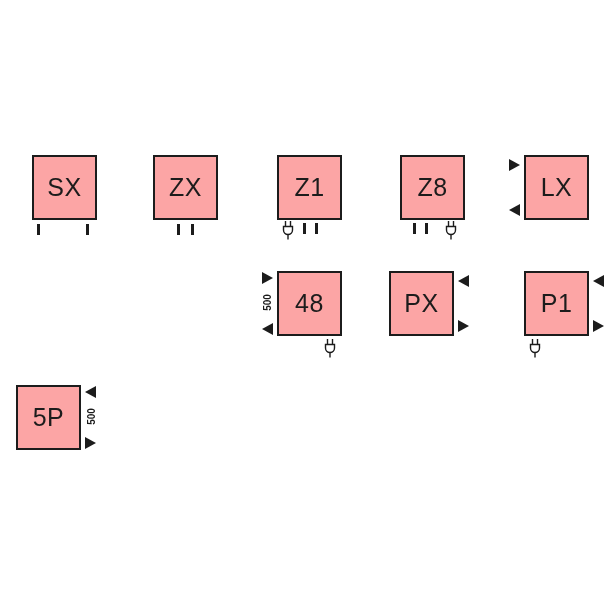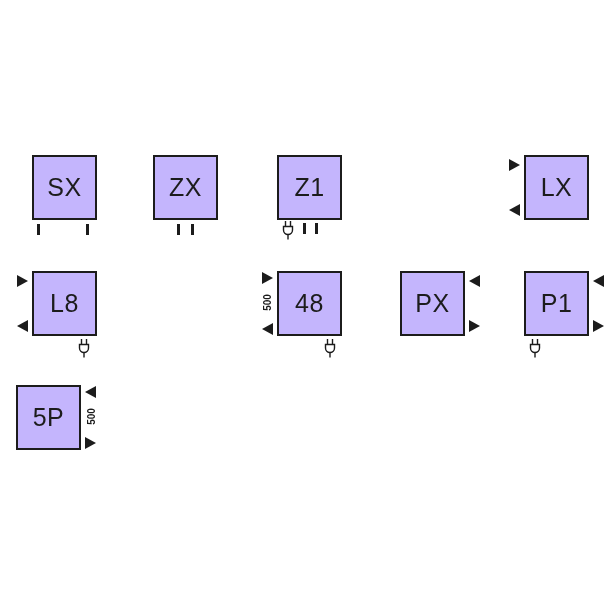--- a/index.html
+++ b/index.html
@@ -3,21 +3,21 @@
 <meta charset="utf-8">
 <style>
   html,body { margin:0; padding:0; background:#ffffff; }
   .canvas {
     position:relative; width:616px; height:616px; background:#ffffff;
     font-family:"Liberation Sans", sans-serif; overflow:hidden;
   }
   .cell { position:absolute; width:65px; height:65px; }
   .box {
     box-sizing:border-box; width:65px; height:65px;
-    border:2px solid #1c1c1c; background:#c4b5fd;
+    border:2px solid #1c1c1c; background:#fca5a5;
     display:flex; align-items:center; justify-content:center;
   }
   .code { font-size:25px; color:#1c1c1c; letter-spacing:0.5px; }
   .tick { position:absolute; width:3px; height:11px; background:#1c1c1c; }
   .arr { position:absolute; width:0; height:0; }
   .arr.right { border-top:6px solid transparent; border-bottom:6px solid transparent; border-left:11px solid #1c1c1c; }
   .arr.left  { border-top:6px solid transparent; border-bottom:6px solid transparent; border-right:11px solid #1c1c1c; }
   .arr.up    { border-left:6px solid transparent; border-right:6px solid transparent; border-bottom:10px solid #1c1c1c; }
   .arr.down  { border-left:6px solid transparent; border-right:6px solid transparent; border-top:10px solid #1c1c1c; }
   .spacing {
@@ -57,64 +57,64 @@
         <line x1="4.5" y1="0" x2="4.5" y2="5.5" stroke="#1c1c1c" stroke-width="1.4"></line>
         <line x1="9.5" y1="0" x2="9.5" y2="5.5" stroke="#1c1c1c" stroke-width="1.4"></line>
         <path d="M2.5 5.5 h9 v3.5 a4.5 4.5 0 0 1 -9 0 z" fill="none" stroke="#1c1c1c" stroke-width="1.4"></path>
         <line x1="7" y1="13.5" x2="7" y2="18.5" stroke="#1c1c1c" stroke-width="1.4"></line>
       </svg>
     </span>
     <span class="tick" style="left:26px;top:68px"></span>
     <span class="tick" style="left:38px;top:68px"></span>
   </div>
 
+  <div class="cell" style="left:400px;top:155px">
+    <div class="box">
+      <span class="code">Z8</span>
+    </div>
+    <span class="tick" style="left:13px;top:68px"></span>
+    <span class="tick" style="left:25px;top:68px"></span>
+    <span class="plug" style="left:44px;top:66px">
+      <svg width="14" height="19" viewBox="0 0 14 19">
+        <line x1="4.5" y1="0" x2="4.5" y2="5.5" stroke="#1c1c1c" stroke-width="1.4"></line>
+        <line x1="9.5" y1="0" x2="9.5" y2="5.5" stroke="#1c1c1c" stroke-width="1.4"></line>
+        <path d="M2.5 5.5 h9 v3.5 a4.5 4.5 0 0 1 -9 0 z" fill="none" stroke="#1c1c1c" stroke-width="1.4"></path>
+        <line x1="7" y1="13.5" x2="7" y2="18.5" stroke="#1c1c1c" stroke-width="1.4"></line>
+      </svg>
+    </span>
+  </div>
 
   <div class="cell" style="left:524px;top:155px">
     <div class="box">
       <span class="code">LX</span>
     </div>
     <span class="arr right" style="left:-15px;top:4px"></span>
     <span class="arr left" style="left:-15px;top:49px"></span>
   </div>
 
-  <div class="cell" style="left:32px;top:271px">
-    <div class="box">
-      <span class="code">L8</span>
-    </div>
-    <span class="arr right" style="left:-15px;top:4px"></span>
-    <span class="arr left" style="left:-15px;top:49px"></span>
-    <span class="plug" style="left:45px;top:68px">
-      <svg width="14" height="19" viewBox="0 0 14 19">
-        <line x1="4.5" y1="0" x2="4.5" y2="5.5" stroke="#1c1c1c" stroke-width="1.4"></line>
-        <line x1="9.5" y1="0" x2="9.5" y2="5.5" stroke="#1c1c1c" stroke-width="1.4"></line>
-        <path d="M2.5 5.5 h9 v3.5 a4.5 4.5 0 0 1 -9 0 z" fill="none" stroke="#1c1c1c" stroke-width="1.4"></path>
-        <line x1="7" y1="13.5" x2="7" y2="18.5" stroke="#1c1c1c" stroke-width="1.4"></line>
-      </svg>
-    </span>
-  </div>
 
 
   <div class="cell" style="left:277px;top:271px">
     <div class="box">
       <span class="code">48</span>
     </div>
     <span class="arr right" style="left:-15px;top:1px"></span>
     <span class="spacing" style="left:-23px;top:25px">500</span>
     <span class="arr left" style="left:-15px;top:52px"></span>
     <span class="plug" style="left:46px;top:68px">
       <svg width="14" height="19" viewBox="0 0 14 19">
         <line x1="4.5" y1="0" x2="4.5" y2="5.5" stroke="#1c1c1c" stroke-width="1.4"></line>
         <line x1="9.5" y1="0" x2="9.5" y2="5.5" stroke="#1c1c1c" stroke-width="1.4"></line>
         <path d="M2.5 5.5 h9 v3.5 a4.5 4.5 0 0 1 -9 0 z" fill="none" stroke="#1c1c1c" stroke-width="1.4"></path>
         <line x1="7" y1="13.5" x2="7" y2="18.5" stroke="#1c1c1c" stroke-width="1.4"></line>
       </svg>
     </span>
   </div>
 
-  <div class="cell" style="left:400px;top:271px">
+  <div class="cell" style="left:389px;top:271px">
     <div class="box">
       <span class="code">PX</span>
     </div>
     <span class="arr left" style="left:69px;top:4px"></span>
     <span class="arr right" style="left:69px;top:49px"></span>
   </div>
 
   <div class="cell" style="left:524px;top:271px">
     <div class="box">
       <span class="code">P1</span>

